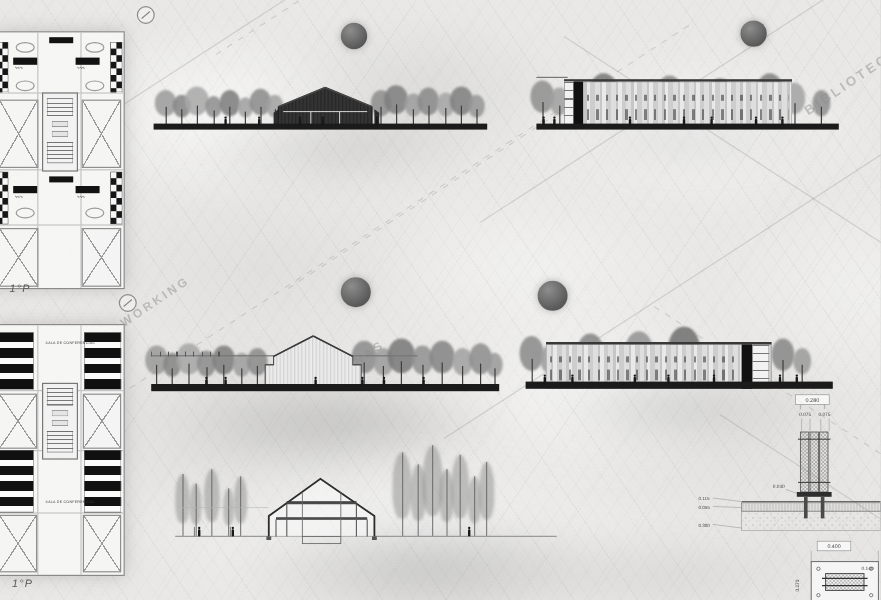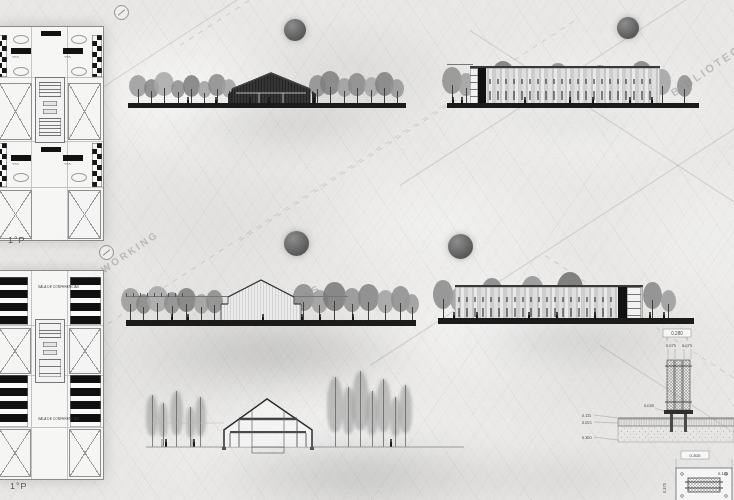--- a/index.html
+++ b/index.html
@@ -52,21 +52,21 @@
     background-image:
       linear-gradient(to top right,transparent calc(50% - .5px),#9a9a9a calc(50% - .5px) calc(50% + .5px),transparent calc(50% + .5px)),
       linear-gradient(to bottom right,transparent calc(50% - .5px),#9a9a9a calc(50% - .5px) calc(50% + .5px),transparent calc(50% + .5px));}
   .core{position:absolute;border:.75px solid #777;background:#f2f2f2;}
   .stair{position:absolute;box-shadow:inset 0 0 0 .5px #666;background:repeating-linear-gradient(180deg,#787878 0 .8px,transparent .8px 3.5px);}
   .bench{position:absolute;box-shadow:inset 0 0 0 .5px #555;background:#e4e4e4;}
   .badge{position:absolute;background:#121212;}
   .squiggle{position:absolute;font-size:6px;transform:scale(.55);transform-origin:left top;color:#333;line-height:4px;letter-spacing:-1px;}
   .tinylabel{position:absolute;font-size:6px;transform:scale(.5);transform-origin:center top;color:#3a3a3a;white-space:nowrap;letter-spacing:.4px;}
   .ellipse-table{position:absolute;border:.75px solid #9a9a9a;border-radius:50%;}
-  .plan-caption{position:absolute;font-size:9px;color:#5a5a5a;letter-spacing:1px;}
+  .plan-caption{position:absolute;font-size:9px;color:#5a5a5a;letter-spacing:1px;font-style:italic;}
 
   
   .sun{position:absolute;border-radius:50%;background:radial-gradient(circle at 36% 30%,#8d8d8d,#585858 72%);box-shadow:0 0 6px rgba(90,90,90,.4);}
   .compass{position:absolute;width:13px;height:13px;border:1px solid #8a8a8a;border-radius:50%;background:rgba(250,250,250,.4);}
   .compass::before{content:"";position:absolute;left:2px;top:6px;width:9px;height:1px;background:#8a8a8a;transform:rotate(-40deg);}
 
   svg{position:absolute;overflow:visible;}
   svg text{font-family:"Liberation Sans",sans-serif;fill:#4a4a4a;}
 </style>
 </head>

